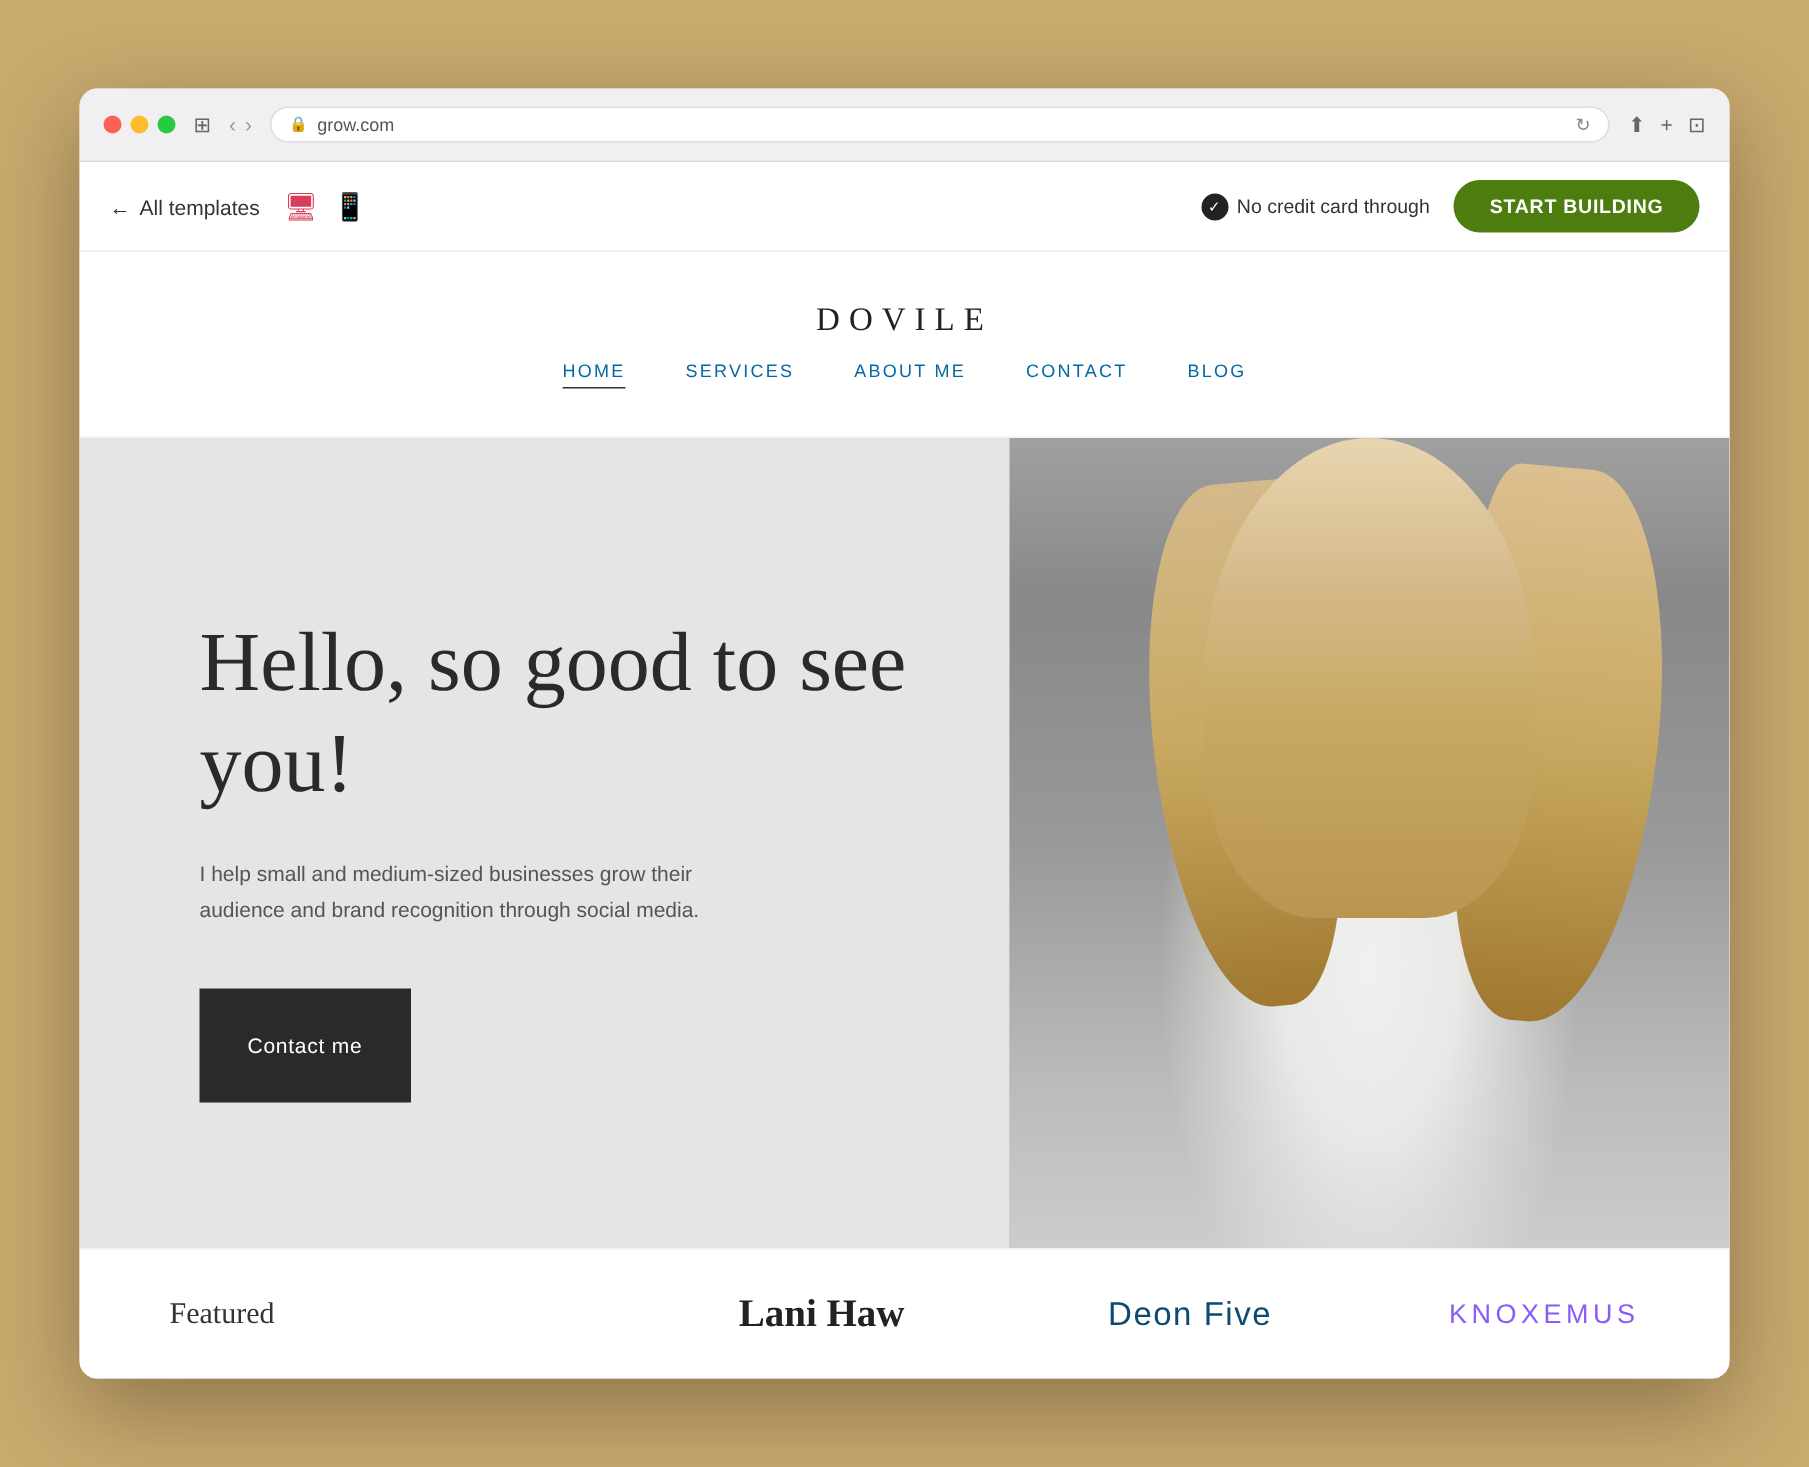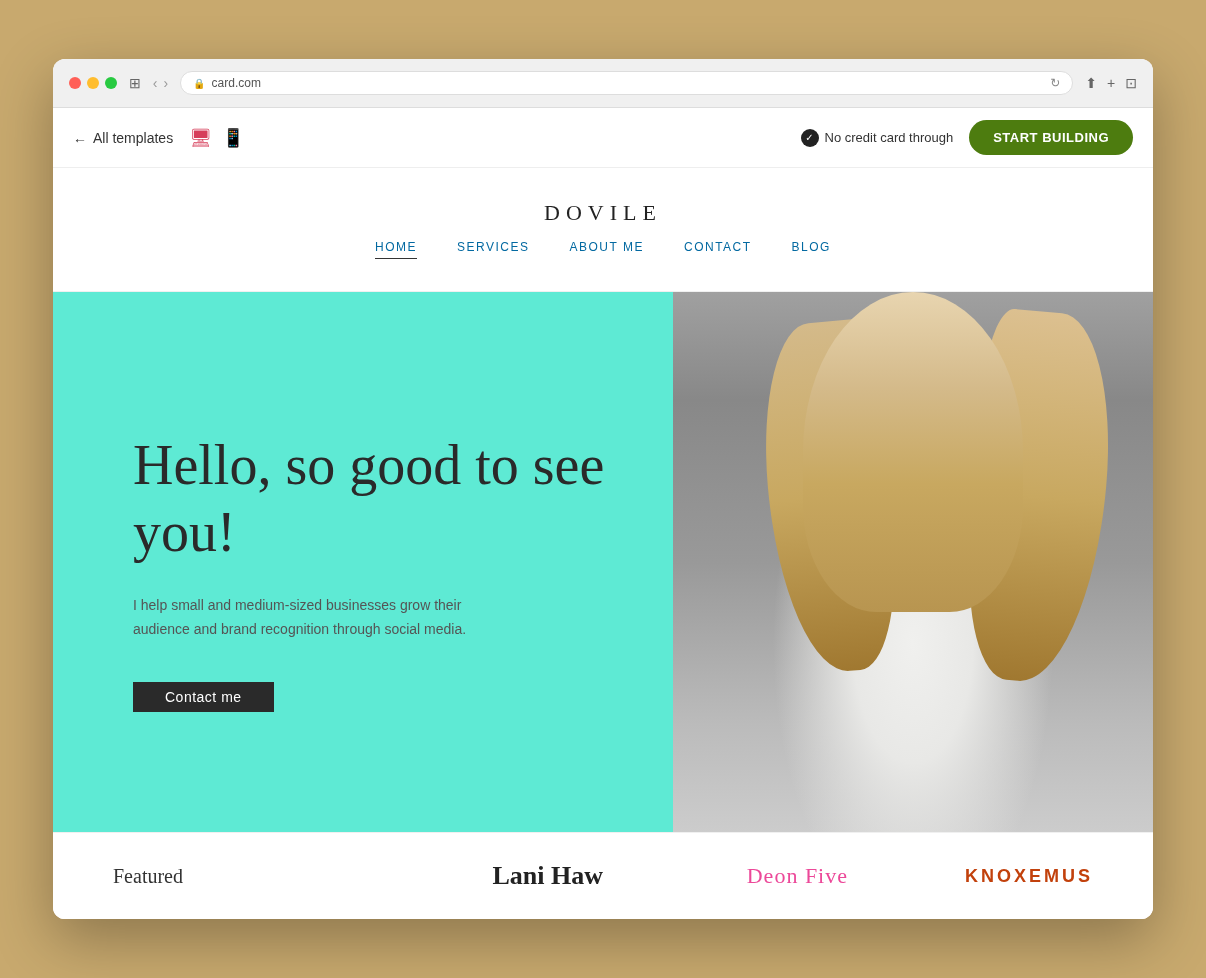--- a/index.html
+++ b/index.html
@@ -204,21 +204,21 @@
     }
 
     .nav-item.active {
       border-bottom: 1.5px solid #333;
     }
 
     
     .hero-section {
       display: flex;
       min-height: 540px;
-      background: #5eead4;
+      background: #e5e5e5;
       justify-content: flex-end;
     }
 
     .hero-content {
       flex: 1;
       padding: 80px 60px 60px 80px;
       display: flex;
       flex-direction: column;
       justify-content: center;
     }
@@ -237,21 +237,21 @@
       color: #555;
       line-height: 1.7;
       max-width: 360px;
       margin-bottom: 40px;
     }
 
     .contact-btn {
       display: inline-block;
       background: #2a2a2a;
       color: #fff;
-      padding: 7px 32px;
+      padding: 30px 32px;
       font-size: 14px;
       letter-spacing: 0.5px;
       cursor: pointer;
       border: none;
       width: fit-content;
     }
 
     .hero-image {
       width: 480px;
       background: #c8c8c8;
@@ -334,32 +334,32 @@
     }
 
     .brand-name.serif-bold {
       font-family: Georgia, serif;
       font-weight: 700;
       font-size: 26px;
       color: #222;
     }
 
     .brand-name.sans {
-      font-family: Liberation Serif, serif;
+      font-family: Liberation Sans, sans-serif;
       font-size: 22px;
-      color: #ec4899;
+      color: #0c4a6e;
       letter-spacing: 1px;
     }
 
     .brand-name.caps-spaced {
       font-family: 'Segoe UI', sans-serif;
       font-size: 18px;
       letter-spacing: 3px;
-      color: #c2410c;
-      font-weight: 700;
+      color: #8b5cf6;
+      font-weight: 400;
     }
   </style>
 </head>
 <body>
 
 <div class="browser-window">
 
   <div class="browser-chrome">
     <div class="traffic-lights">
       <div class="traffic-light tl-red"></div>
@@ -369,21 +369,21 @@
 
     <span class="chrome-icon">⊞</span>
 
     <div class="chrome-nav">
       <span>‹</span>
       <span>›</span>
     </div>
 
     <div class="address-bar">
       <span class="lock-icon">🔒</span>
-      <span>card.com</span>
+      <span>grow.com</span>
       <span style="margin-left:auto; color:#888; font-size:12px;">↻</span>
     </div>
 
     <div class="chrome-actions">
       <span style="font-size:14px;">⬆</span>
       <span style="font-size:14px;">+</span>
       <span style="font-size:14px;">⊡</span>
     </div>
   </div>
 

